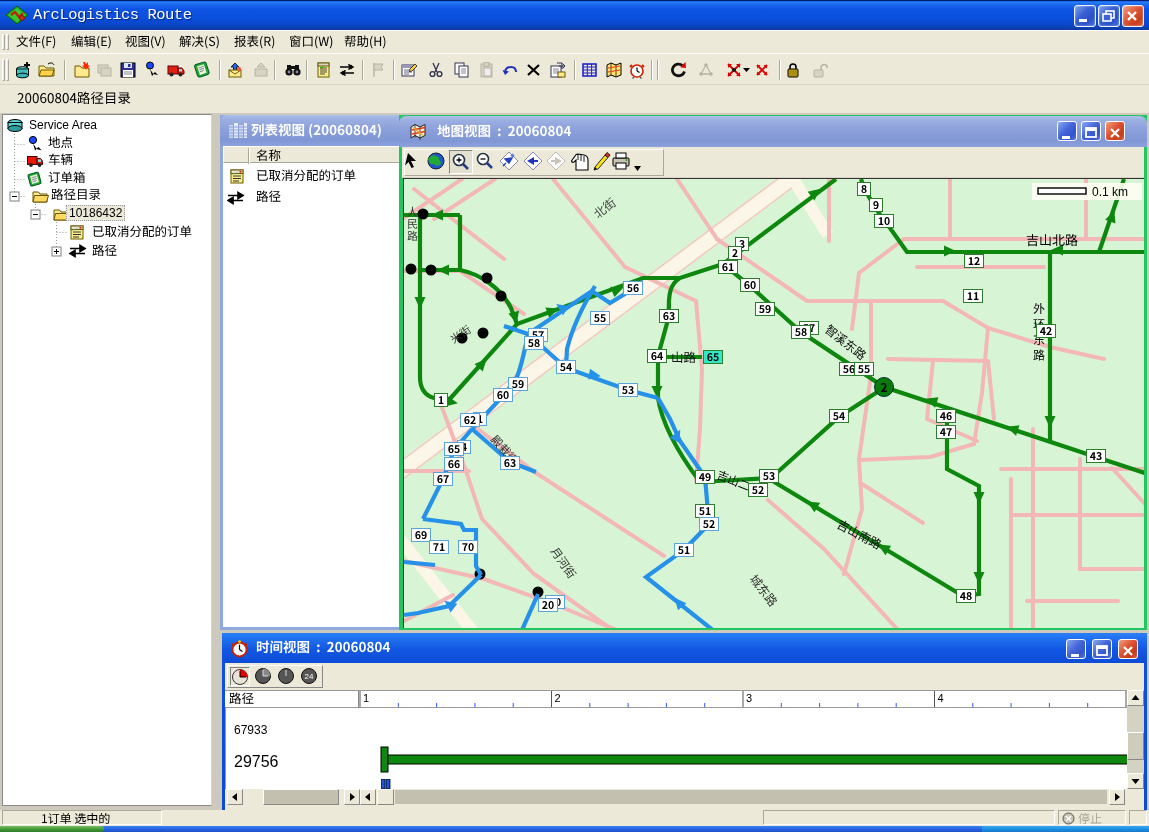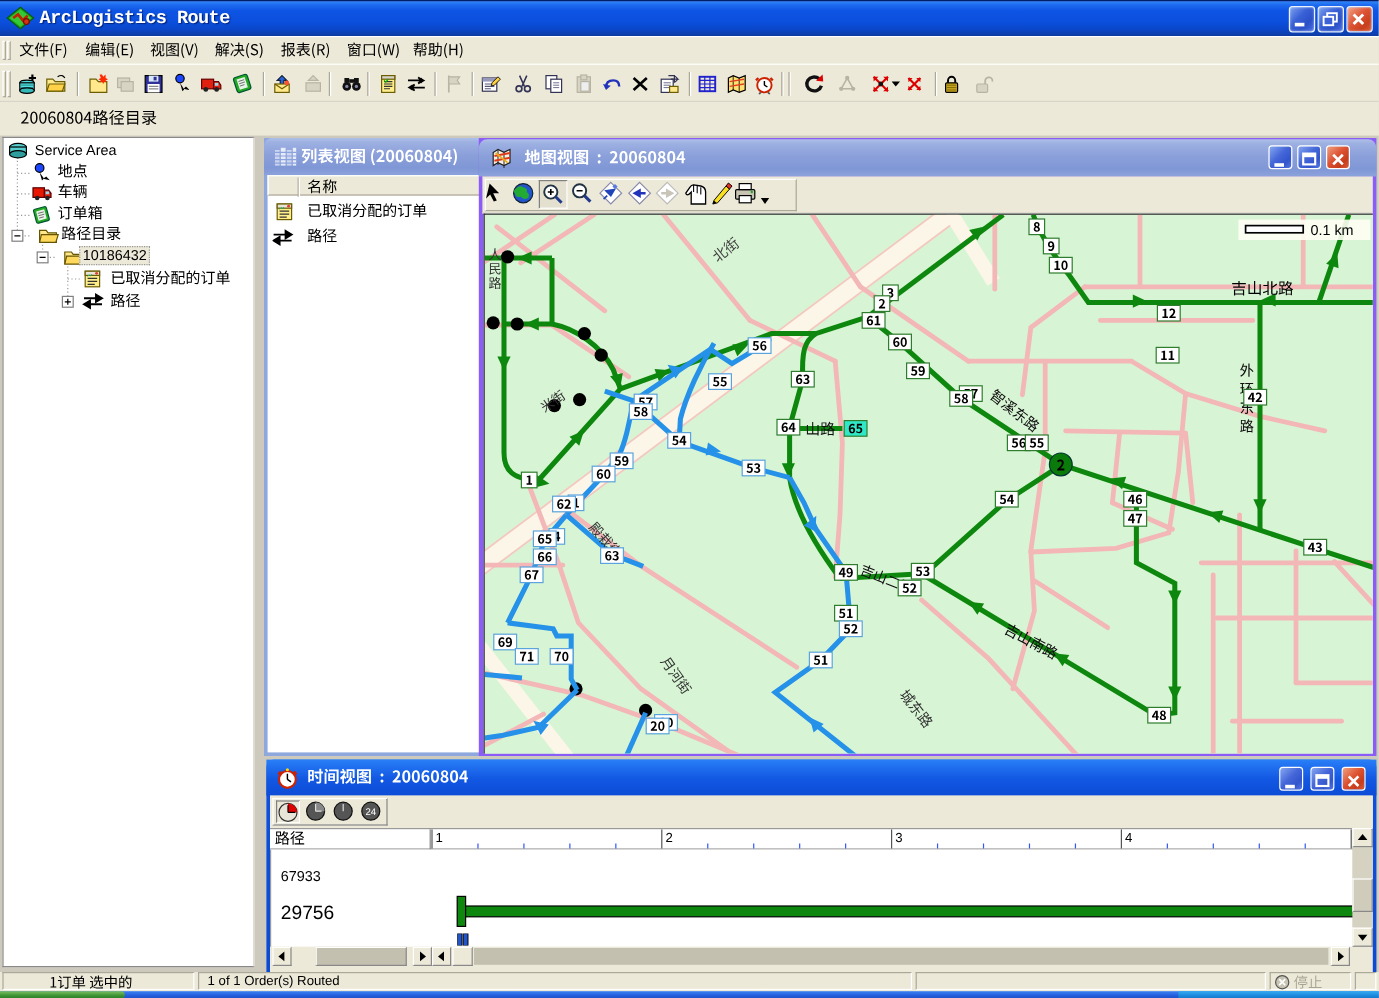--- a/index.html
+++ b/index.html
@@ -4,21 +4,21 @@
 html,body{width:1149px;height:832px;overflow:hidden}
 body{font-family:"Liberation Sans",sans-serif;background:#ece9d8;position:relative}
 .abs{position:absolute}
 .ct{display:block}
 
 #titlebar{left:0;top:0;width:1149px;height:30px;
  background:linear-gradient(180deg,#0c59ee 0%,#2a80f6 4%,#1e6bf0 10%,#0e54e4 28%,#0b4fdd 60%,#0a46c8 82%,#0d3fae 94%,#0c3a9e 100%);
  border-top:1px solid #001e69;}
 #titlebar .appicon{position:absolute;left:5px;top:4px}
 #titlebar .title{position:absolute;left:33px;top:5px;color:#fff;font-family:"Liberation Mono",monospace;
- font-weight:bold;font-size:15.5px;letter-spacing:-0.5px;text-shadow:1px 1px 1px #00227a}
+ font-weight:normal;font-size:15.5px;letter-spacing:-0.5px;text-shadow:1px 1px 1px #00227a}
 .capbtn{position:absolute;top:4px;width:22px;height:22px;border-radius:3px;border:1px solid #eef4fd;
  background:linear-gradient(135deg,#7da1ef 0%,#3961d6 40%,#2b50c8 70%,#4a6fe0 100%);box-shadow:inset 0 0 2px rgba(255,255,255,.6)}
 .capbtn.close{background:linear-gradient(135deg,#f2a387 0%,#dd5334 45%,#c83f1d 75%,#d85a36 100%)}
 .capbtn svg{display:block;margin:2px auto 0}
 
 #menubar{left:0;top:30px;width:1149px;height:23px;background:#ece9d8;border-top:1px solid #fff;border-bottom:1px solid #ece9d8}
 #menubar .grip{position:absolute;left:2px;top:3px;width:3px;height:16px;border:1px solid #fff;border-right-color:#aca899;border-bottom-color:#aca899;background:#ece9d8}
 #menubar .grip+.grip{left:6px}
 .mitem{position:absolute;top:4px}
 
@@ -34,21 +34,21 @@
 #client{left:0;top:113px;width:1149px;height:697px;background:#cdc9bc}
 
 #tree{left:2px;top:114px;width:210px;height:692px;background:#fff;border:1px solid #888;border-right-color:#d8d4c8}
 
 #lv{left:220px;top:115px;width:183px;height:515px;background:#8ea8dd}
 #lv .tbar{position:absolute;left:0;top:0;width:183px;height:31px;border-radius:7px 0 0 0;
  background:linear-gradient(180deg,#aebfe8 0%,#9db0e2 12%,#8ba0da 45%,#8097d6 80%,#8ca2dc 100%)}
 #lv .body{position:absolute;left:3px;top:31px;width:180px;height:481px;background:#fff}
 #lv .hdr{position:absolute;left:0px;top:0px;width:180px;height:17px;background:#ece9d8;border:1px solid #fff;border-right:none;border-bottom-color:#aca899}
 
-#mapwin{left:399px;top:115px;width:748px;height:515px;background:#8b5cf6}
+#mapwin{left:399px;top:115px;width:748px;height:515px;background:#22c55e}
 #mapwin .tbar{position:absolute;left:0;top:1px;width:748px;height:31px;border-radius:7px 7px 0 0;
  background:linear-gradient(180deg,#aebfe8 0%,#9db0e2 12%,#8ba0da 45%,#8097d6 80%,#8ca2dc 100%)}
 #mapwin .mtool{position:absolute;left:3px;top:32px;width:742px;height:31px;background:#ece9d8;border-bottom:1px solid #d8d4c8}
 .mbtn{position:absolute;top:3px;width:24px;height:24px}
 #mapcanvas{position:absolute;left:4px;top:63px;width:741px;height:450px;background:#d7f5d4;border-top:1px solid #333;border-left:1px solid #333;overflow:hidden}
 
 .wbtn{position:absolute;width:20px;height:20px;border-radius:3px;border:1px solid #fff;
  background:linear-gradient(135deg,#86a7f0 0%,#4466d8 45%,#3355cc 75%,#5577e2 100%)}
 .wbtn.close{background:linear-gradient(135deg,#f0a080 0%,#dd5232 45%,#c63d1c 75%,#dc5c38 100%)}
 .wbtn svg{display:block;margin:2px auto 0}
@@ -1290,23 +1290,20 @@
 </div>
   </div>
 <div class="abs" id="status">
 <div class="scell" style="left:2px;width:160px">
       <div style="position:absolute;left:38px;top:1px">
         <svg class="ct" style="" width="70" height="16">
           <path fill="#000" d="M1.1 11H5.9V10.1H4.1V2.2H3.3C2.8 2.5 2.2 2.7 1.5 2.8V3.5H3V10.1H1.1Z M8 1.7C8.7 2.3 9.5 3.2 9.9 3.7L10.5 3.1C10.1 2.6 9.3 1.8 8.6 1.2ZM9.1 11.7C9.3 11.4 9.7 11.2 12.2 9.4C12.1 9.2 12 8.9 11.9 8.6L10.2 9.8V4.7H7.3V5.6H9.3V9.8C9.3 10.4 8.9 10.7 8.7 10.9C8.8 11.1 9 11.4 9.1 11.7ZM11.4 1.9V2.8H15.1V10.6C15.1 10.9 15 10.9 14.8 10.9C14.5 10.9 13.7 11 12.8 10.9C12.9 11.2 13.1 11.6 13.1 11.9C14.3 11.9 15 11.9 15.5 11.7C15.9 11.6 16 11.3 16 10.6V2.8H18.2V1.9Z M21.3 5.8H24.2V7.1H21.3ZM25.1 5.8H28.1V7.1H25.1ZM21.3 3.8H24.2V5H21.3ZM25.1 3.8H28.1V5H25.1ZM27.2 1C26.9 1.6 26.4 2.4 26 3H23.1L23.5 2.8C23.3 2.3 22.7 1.5 22.2 1L21.5 1.3C21.9 1.8 22.4 2.5 22.7 3H20.4V7.8H24.2V9H19.3V9.8H24.2V11.9H25.1V9.8H30V9H25.1V7.8H29V3H27C27.4 2.5 27.8 1.9 28.1 1.3Z M34.1 1.8C34.8 2.4 35.6 3.2 35.9 3.8L36.7 3.3C36.3 2.7 35.5 1.9 34.8 1.3ZM38.7 1.3C38.4 2.3 37.9 3.4 37.3 4.1C37.5 4.2 37.9 4.5 38 4.6C38.3 4.3 38.6 3.8 38.8 3.4H40.6V5.1H37.2V5.9H39.4C39.2 7.5 38.7 8.6 36.9 9.3C37.1 9.4 37.3 9.8 37.4 10C39.4 9.2 40 7.8 40.3 5.9H41.5V8.7C41.5 9.6 41.7 9.9 42.6 9.9C42.8 9.9 43.6 9.9 43.8 9.9C44.5 9.9 44.8 9.5 44.9 8C44.6 7.9 44.2 7.8 44.1 7.6C44 8.9 44 9 43.7 9C43.5 9 42.9 9 42.7 9C42.4 9 42.4 9 42.4 8.7V5.9H44.8V5.1H41.5V3.4H44.3V2.6H41.5V1H40.6V2.6H39.2C39.3 2.2 39.5 1.8 39.6 1.5ZM36.4 5.5H34V6.4H35.5V10C35 10.2 34.4 10.7 33.9 11.2L34.5 12C35.2 11.2 35.8 10.6 36.3 10.6C36.5 10.6 36.9 10.9 37.4 11.2C38.2 11.7 39.2 11.8 40.5 11.8C41.7 11.8 43.8 11.8 44.7 11.7C44.7 11.4 44.8 11 44.9 10.8C43.8 10.9 41.9 11 40.6 11C39.3 11 38.3 10.9 37.5 10.4C37 10.1 36.7 9.8 36.4 9.8Z M50.8 0.9V3.1H46.5V8.8H47.4V8H50.8V11.9H51.8V8H55.2V8.7H56.2V3.1H51.8V0.9ZM47.4 7.1V3.9H50.8V7.1ZM55.2 7.1H51.8V3.9H55.2Z M64 5.9C64.6 6.8 65.4 8 65.8 8.7L66.6 8.3C66.2 7.5 65.4 6.4 64.7 5.5ZM60.2 0.9C60.1 1.5 59.9 2.3 59.7 2.9H58.4V11.6H59.2V10.7H62.6V2.9H60.6C60.8 2.3 61 1.7 61.2 1.1ZM59.2 3.7H61.7V6.2H59.2ZM59.2 9.9V7H61.7V9.9ZM64.5 0.9C64.1 2.5 63.5 4.2 62.7 5.3C62.9 5.4 63.3 5.6 63.4 5.8C63.8 5.2 64.2 4.5 64.5 3.6H67.6C67.5 8.5 67.3 10.3 66.9 10.7C66.8 10.9 66.6 10.9 66.4 10.9C66.1 10.9 65.4 10.9 64.6 10.8C64.8 11.1 64.9 11.5 64.9 11.7C65.6 11.7 66.3 11.8 66.7 11.7C67.1 11.7 67.4 11.6 67.7 11.2C68.1 10.6 68.3 8.8 68.5 3.3C68.5 3.2 68.5 2.8 68.5 2.8H64.9C65.1 2.3 65.2 1.7 65.4 1.1Z"></path>
         </svg>
       </div>
     </div>
-<div class="scell" style="left:165px;width:595px;">
-      <div style="position:absolute;left:7px;top:1px;font-size:11px">1 of 1 Order(s) Routed</div>
-    </div>
 <div class="scell" style="left:763px;width:292px"></div>
 <div class="scell" style="left:1058px;width:68px">
       <svg style="position:absolute;left:3px;top:1px" width="13" height="13">
         <circle cx="6.5" cy="6.5" r="5.5" fill="#c8c4b4" stroke="#555"></circle>
         <path d="M4,4 l5,5 M9,4 l-5,5" stroke="#fff" stroke-width="1.4"></path>
       </svg>
       <div style="position:absolute;left:19px;top:1px">
         <svg class="ct" style="" width="25" height="16">
           <path fill="#a8a494" d="M5.6 4.1H9.5V5.1H5.6ZM4.8 3.4V5.7H10.4V3.4ZM3.7 6.5V8.4H4.5V7.2H10.6V8.4H11.4V6.5ZM6.8 1.1C6.9 1.4 7.1 1.7 7.2 2H3.9V2.8H11.4V2H8.2C8.1 1.7 7.8 1.2 7.6 0.9ZM4.8 8.1V8.9H7.1V10.9C7.1 11.1 7.1 11.1 6.9 11.1C6.7 11.1 6 11.1 5.3 11.1C5.4 11.4 5.6 11.7 5.6 11.9C6.5 11.9 7.2 11.9 7.5 11.8C7.9 11.7 8 11.4 8 11V8.9H10.3V8.1ZM3.2 0.9C2.5 2.8 1.5 4.6 0.4 5.7C0.5 5.9 0.8 6.4 0.9 6.6C1.2 6.2 1.6 5.8 1.9 5.3V11.9H2.7V3.9C3.2 3.1 3.6 2.1 4 1.2Z M14.3 3.6V10.5H12.6V11.4H23.4V10.5H18.9V5.8H22.9V4.9H18.9V1H18V10.5H15.2V3.6Z"></path>
         </svg>

